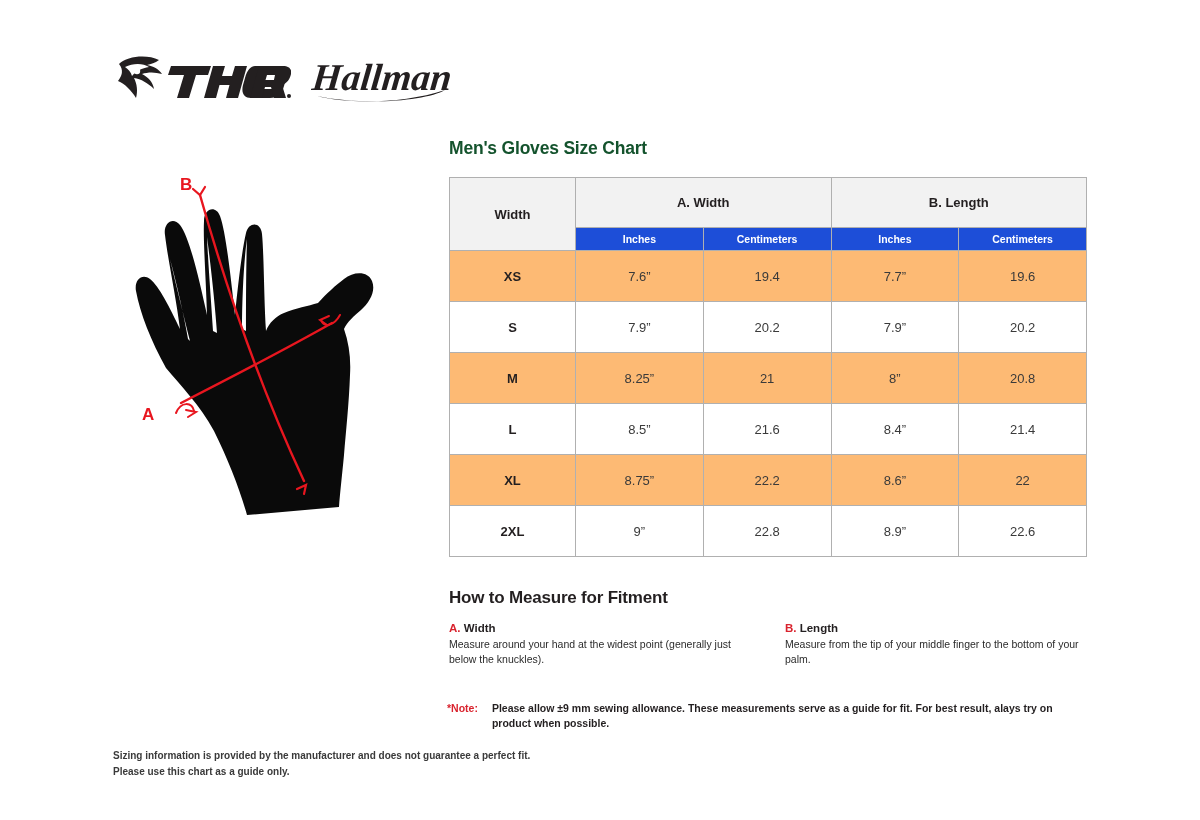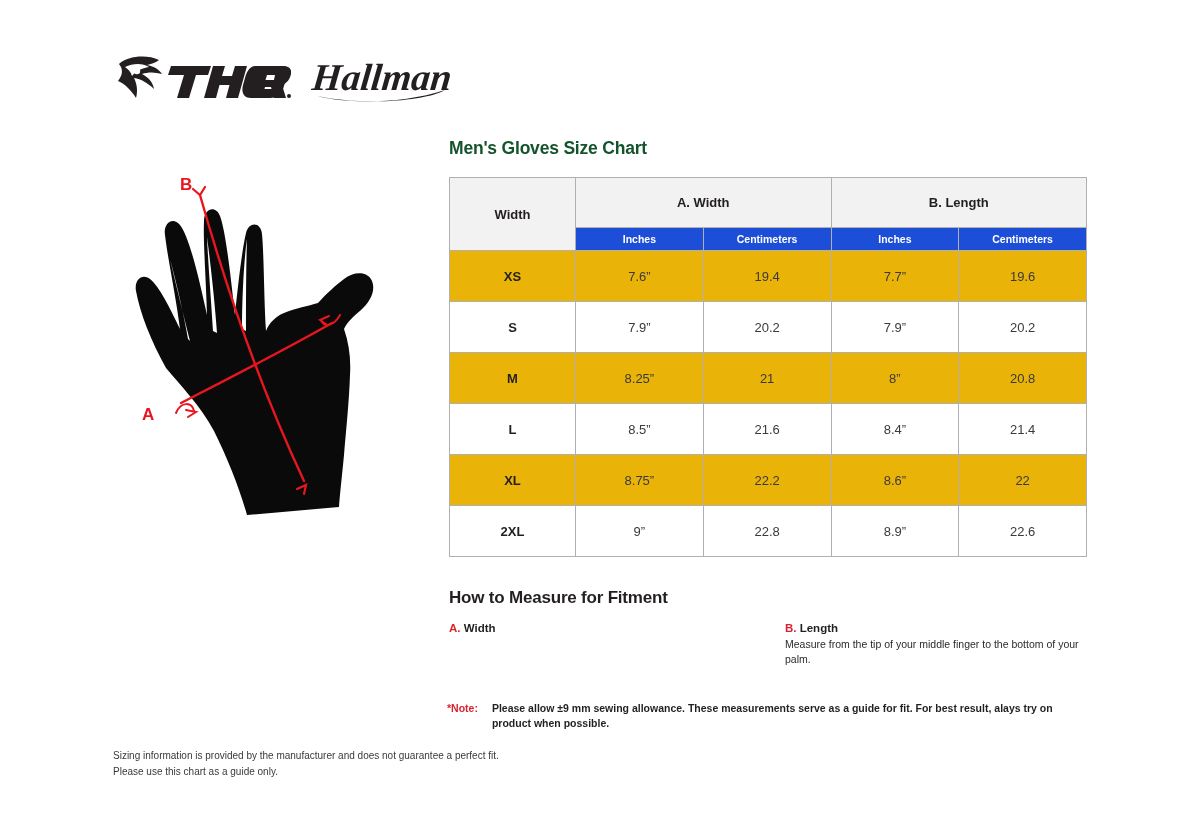--- a/index.html
+++ b/index.html
@@ -84,21 +84,21 @@
   }
   .hdr-unit {
     background: #1d4ed8;
     color: #ffffff;
     font-size: 10.5px;
     font-weight: bold;
     height: 22px;
     border-color: #000000;
   }
   tbody tr { height: 51px; }
-  tbody tr.row-alt td { background: #eab308; }
+  tbody tr.row-alt td { background: #fdba74; }
   tbody tr.row-plain td { background: #ffffff; }
   td.cell-size {
     font-weight: bold;
     font-size: 13px;
   }
   td.cell-val {
     font-size: 13px;
     color: #3a3a3a;
     margin-top: 46px;
   }
@@ -156,20 +156,21 @@
   }
 
   
   #footer-note {
     position: absolute;
     left: 113px;
     top: 748px;
     font-size: 10px;
     line-height: 1.55;
     color: #3a3a3a;
+    font-weight: bold;
   }
   #footer-note div { white-space: nowrap; }
 </style>
 </head>
 <body>
 
 <div id="logo-bar">
 
   <svg id="thor-logo-svg" width="176" height="52" viewBox="0 0 176 52" aria-label="THOR">
     <g fill="#231f20">
@@ -323,20 +324,21 @@
 </div>
 
 <div id="measure-section">
   <h2 id="measure-title">How to Measure for Fitment</h2>
   <div class="measure-cols">
     <div class="measure-col">
       <p class="measure-head">
         <span class="measure-letter">A.</span>
         <span>Width</span>
       </p>
+      <p class="measure-body">Measure around your hand at the widest point (generally just below the knuckles).</p>
     </div>
     <div class="measure-col">
       <p class="measure-head">
         <span class="measure-letter">B.</span>
         <span>Length</span>
       </p>
       <p class="measure-body">Measure from the tip of your middle finger to the bottom of your palm.</p>
     </div>
   </div>
 </div>

